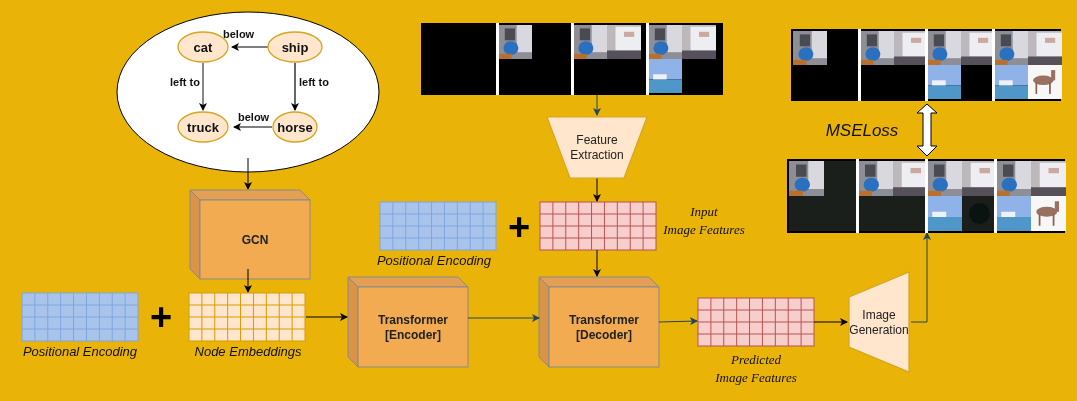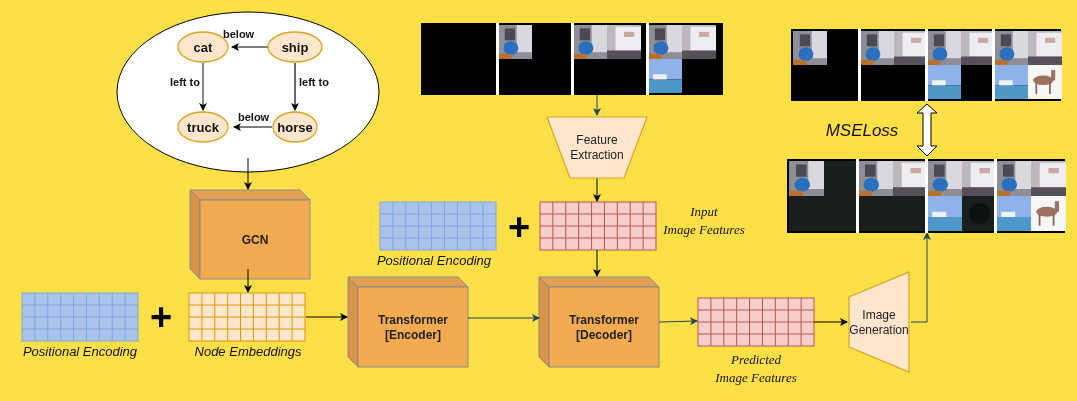--- a/index.html
+++ b/index.html
@@ -1,16 +1,16 @@
 <!DOCTYPE html>
 <html><head>
 <meta charset="utf-8">
 <style>
   html, body { margin: 0; padding: 0; background: #ffffff; }
-  #canvas { position: relative; width: 1077px; height: 401px; overflow: hidden; background: #fde047; }
+  #canvas { position: relative; width: 1077px; height: 401px; overflow: hidden; background: #eab308; }
   svg { position: absolute; left: 0; top: 0; }
   .sans { font-family: "Liberation Sans", sans-serif; }
   .serif { font-family: "Liberation Serif", serif; }
 </style>
 </head>
 <body>
 
 <div id="canvas">
 <svg width="1077" height="401" viewBox="0 0 1077 401" xmlns="http://www.w3.org/2000/svg">
   <defs>

